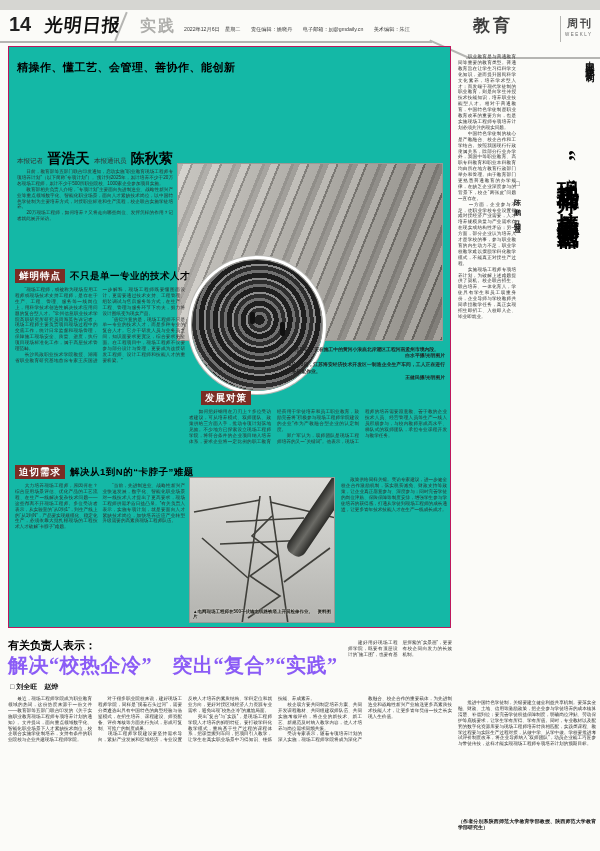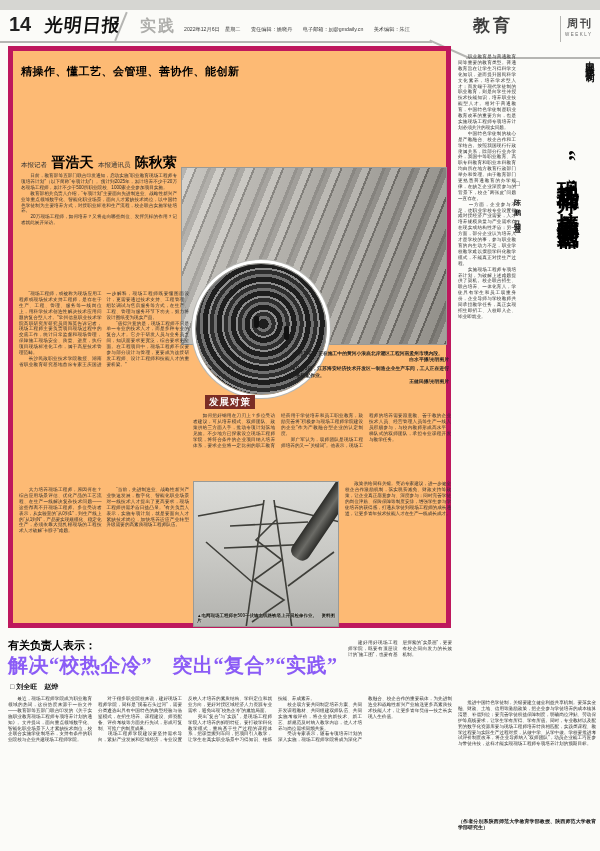--- a/index.html
+++ b/index.html
@@ -28,21 +28,21 @@
      background:repeating-radial-gradient(circle at 52% 46%,#1e1e1e 0 5px,#717171 5px 8px,
        #2d2d2d 8px 12px,#8d8d8d 12px 14px);
      box-shadow:0 0 0 3px #fff,0 0 0 4px #b8b8b4}
   .worker{position:absolute;width:5px;height:12px;background:#111;border-radius:2px}
   .pylon{background:linear-gradient(180deg,#dbdbd7 0%,#c7c7c3 55%,#b3b3af 100%);overflow:hidden}
   .pipe{position:absolute;width:20px;height:92px;background:linear-gradient(90deg,#2c2c29,#6b6b66,#2c2c29);
         border-radius:8px;transform:rotate(34deg)}
   .pycap{position:absolute;left:3px;right:3px;bottom:2px;font-size:4.5px;line-height:5.6px;
          font-weight:bold;color:#15150f;text-shadow:0 0 2px #e8e8e4;text-align:justify}
   .vert{writing-mode:vertical-rl}
-  .bluebox{border:5px solid #be185d;background:#fdba74;box-sizing:border-box}
+  .bluebox{border:1px solid #be185d;background:#14b8a6;box-sizing:border-box}
   .byrole{font-size:6.5px;color:#333}
   .byname{font-size:14px;font-weight:bold;color:#000}
 </style>
 </head>
 <body>
 
 <div class="abs" style="left:0;top:0;width:600px;height:10px;background:#d6d6d2"></div>
 
 <div class="abs" style="left:9px;top:13px;font-size:20px;font-weight:bold;color:#222">14</div>
 <div class="abs serifB" style="left:45px;top:13px;font-size:18px;letter-spacing:1px;transform:skewX(-6deg);color:#111">光明日报</div>
@@ -68,20 +68,24 @@
     <span class="byrole">本报通讯员</span>
     <span class="byname">陈秋萦</span>
   </div>
 
   <div class="abs photo farm" style="left:168px;top:116px;width:266px;height:178px"></div>
 
   <div class="abs tiny" style="left:8px;top:122px;width:156px;height:96px">　　日前，教育部等五部门联合印发通知，启动实施“职业教育现场工程师专项培养计划”（以下简称“专项计划”）。预计到2025年，累计培养不少于20万名现场工程师，累计不少于500所职业院校、1000家企业参加项目实施。
 　　教育部相关负责人介绍，“专项计划”主要面向先进制造业、战略性新兴产业等重点领域数字化、智能化职业场景，面向人才紧缺技术岗位，以中国特色学徒制为主要培养方式，对接职业标准和生产流程，校企联合实施学徒培养。
 　　20万现场工程师，如何培养？又将走向哪些岗位、发挥怎样的作用？记者就此展开采访。</div>
 
+  <div class="abs shead" style="left:6px;top:222px;width:232px">
+    <span class="stag">鲜明特点</span>
+    <span class="stitle">不只是单一专业的技术人才</span>
+  </div>
   <div class="abs tiny cols2" style="left:6px;top:240px;width:170px;height:172px">　　“现场工程师，或被称为现场应用工程师或现场技术支持工程师，是存在于生产、工程、管理、服务等一线岗位上，用科学技术创造性解决技术应用问题的复合型人才。”常州信息职业技术学院高职研究所研究员周海英告诉记者，现场工程师主要负责项目现场过程中的交底工作，统计日常监督和现场管理，保障施工现场安全、质量、进度，执行项目现场标准化工作，属于高层技术管理范畴。
 　　长沙民政职业技术学院教授、湖南省职业教育研究基地首席专家王庆国进一步解释，现场工程师既要懂图面设计，更需要通过技术支持、工程管理、组装调试与售后服务等方式，在生产、工程、管理与服务环节下功夫，努力将设计图纸变为现实产品。
 　　“值得注意的是，现场工程师不只是单一专业的技术人才，而是多种专业的复合人才。它介于研发人员与业务员之间，知识面要求更宽泛，综合要求更全面。在工程项目中，现场工程师不仅要参与部分设计与管理，更要成为连接研发工程师、设计工程师和技能人才的重要桥梁。”</div>
 
   <div class="abs photo spiral" style="left:182px;top:212px;width:132px;height:132px">
     <span class="worker" style="left:58px;top:52px"></span>
     <span class="worker" style="left:88px;top:62px;height:14px"></span>
   </div>
 
   <div class="abs" style="left:278px;top:300px;width:158px">
@@ -114,20 +118,24 @@
         <path d="M12,60 L58,100"></path>
           <path d="M140,70 L94,104"></path>
       </g>
     </svg>
     <span class="pipe" style="right:6px;top:-8px"></span>
     <div class="pycap">▲电网现场工程师在500千伏输电线路铁塔上开展检修作业。　资料图片</div>
   </div>
 
   <div class="abs tiny" style="left:332px;top:430px;width:106px;height:146px">　　政策供给同样关键。受访专家建议，进一步健全校企合作激励机制，落实税费减免、财政支持等政策，让企业真正愿意参与、深度参与；同时完善学徒的岗位津贴、保险保障等制度安排，增强学生参与学徒培养的获得感，打通从学徒到现场工程师的成长通道，让更多青年技术技能人才在生产一线成长成才。</div>
 
+  <div class="abs shead" style="left:6px;top:418px;width:172px">
+    <span class="stag">迫切需求</span>
+    <span class="stitle">解决从1到N的“卡脖子”难题</span>
+  </div>
   <div class="abs tiny cols2" style="left:6px;top:436px;width:170px;height:138px">　　大力培养现场工程师，原因何在？综合应用场景评估、优化产品的工艺流程、在生产一线解决复杂技术问题——这些都离不开现场工程师。多位受访者表示，从实验室的“从0到1”，到生产线上的“从1到N”，产品要实现规模化、稳定化生产，必须依靠大批扎根现场的工程技术人才破解“卡脖子”难题。
 　　“当前，先进制造业、战略性新兴产业快速发展，数字化、智能化职业场景对一线技术人才提出了更高要求，现场工程师供需矛盾日益凸显。”有关负责人表示，实施专项计划，就是要面向人才紧缺技术岗位，加快培养适应产业转型升级需要的高素质现场工程师队伍。</div>
 </div>
 
 <div class="abs" style="left:8px;top:638px;font-size:11px;font-weight:bold;color:#000">有关负责人表示：</div>
 <div class="abs serifB" style="left:8px;top:652px;font-size:20px;letter-spacing:.5px;color:#8b5cf6">解决“校热企冷”　突出“复合”“实践”</div>
 <div class="abs" style="left:10px;top:682px;font-size:7px;font-weight:bold;color:#222">□ 刘全旺　赵烨</div>
 <div class="abs tiny cols2" style="left:348px;top:640px;width:104px;height:44px">　　建好用好现场工程师学院，既要有顶层设计的“施工图”，也要有基层探索的“实景画”，更要有校企同向发力的长效机制。</div>
 <div class="abs tiny cols5" style="left:8px;top:696px;width:444px;height:150px">　　最近，现场工程师学院成为职业教育领域的热词，这份热度来源于一份文件——教育部等五部门联合印发的《关于实施职业教育现场工程师专项培养计划的通知》。文件提出，面向重点领域数字化、智能化职业场景下人才紧缺技术岗位，校企联合实施学徒制培养，支持有条件的职业院校与企业共建现场工程师学院。
 　　对于很多职业院校来说，建好现场工程师学院，同样是“摸着石头过河”，需要分类遴选出具有中国特色的典型经验与借鉴模式，在招生培养、课程建设、师资配备、评价考核等方面先行先试，形成可复制、可推广的制度成果。

